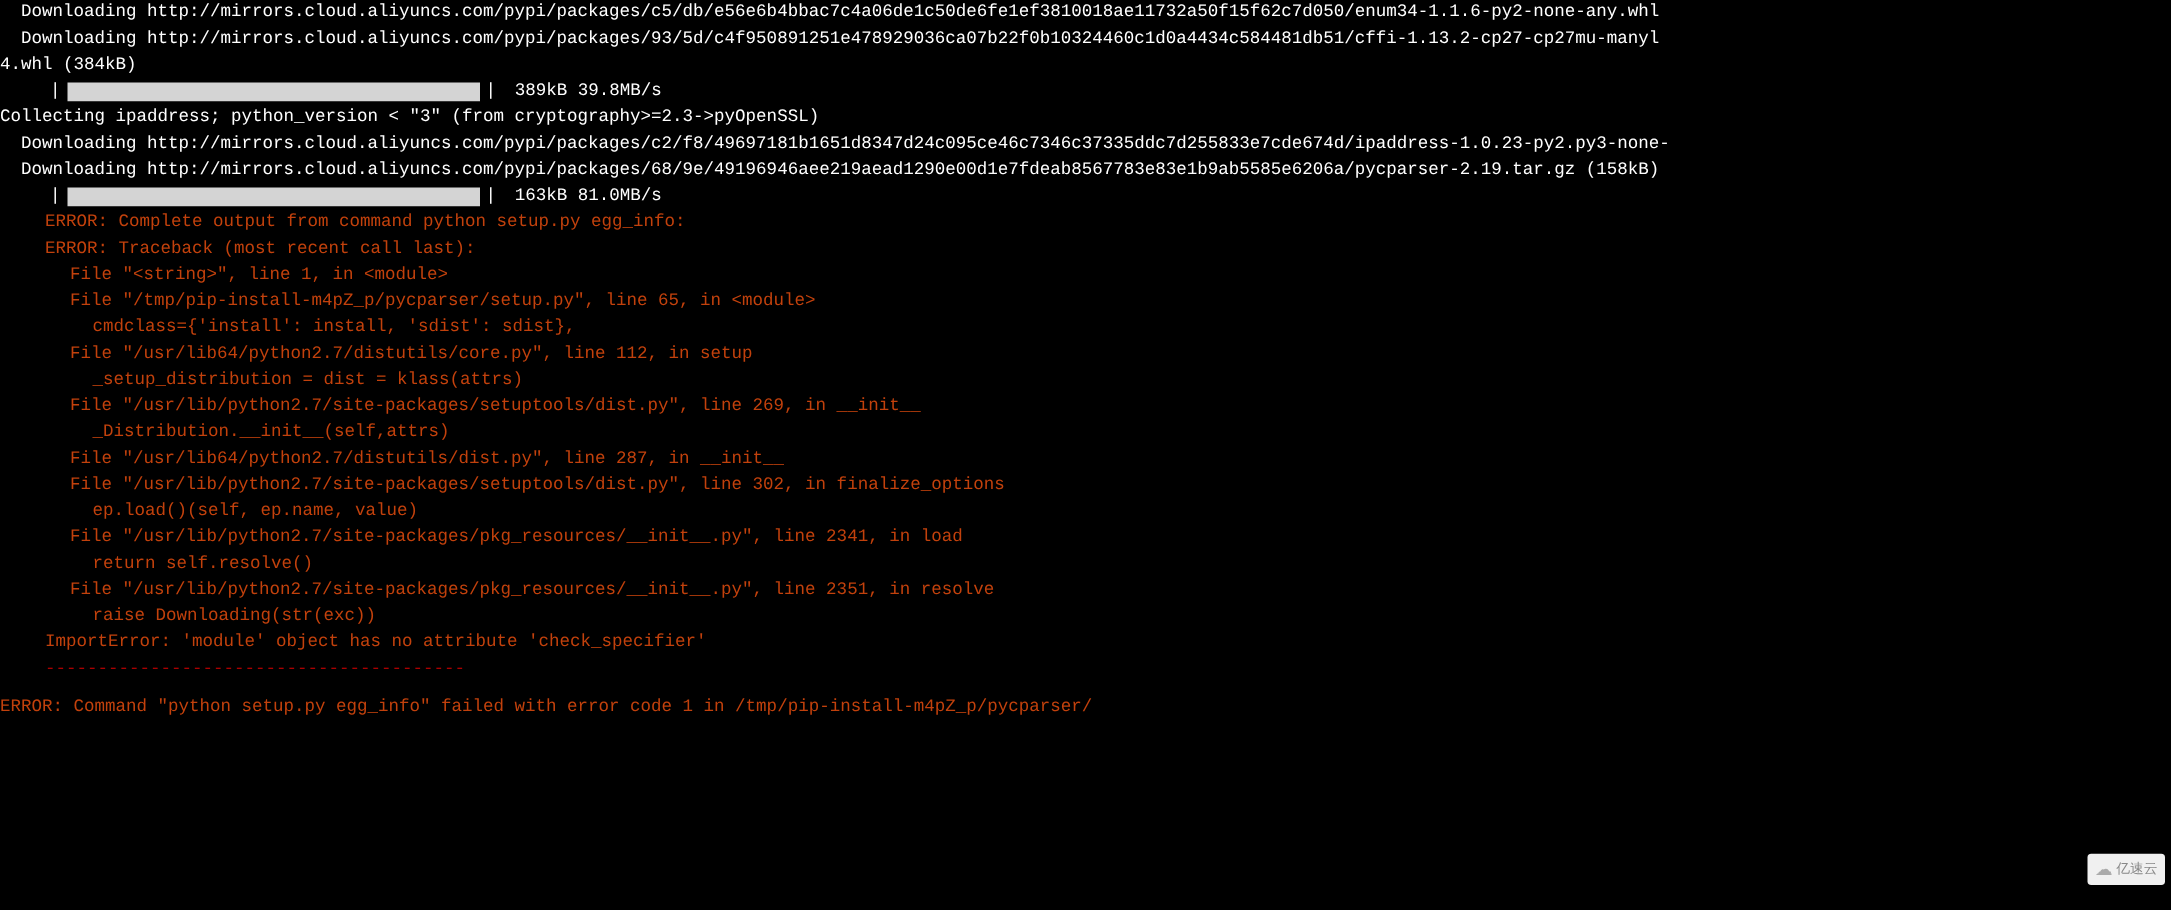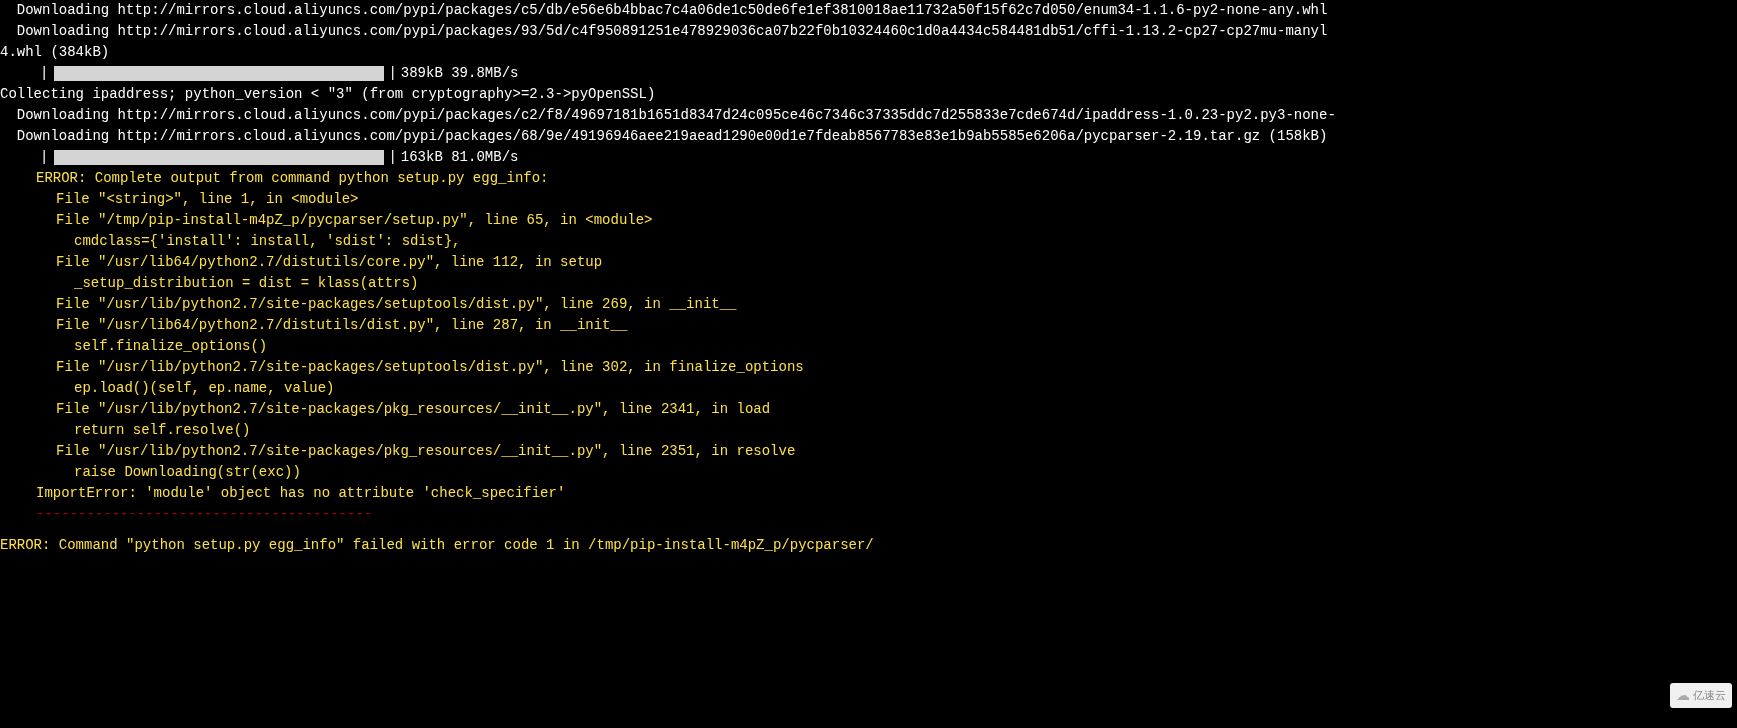--- a/index.html
+++ b/index.html
@@ -20,21 +20,21 @@
       position: relative;
     }
     .terminal {
       padding: 0 0 0 0;
     }
     .line {
       white-space: pre;
       min-height: 21px;
     }
     .error-line {
-      color: #fde047;
+      color: #c2410c;
     }
     .error-pad {
       padding-left: 36px;
     }
     .error-pad2 {
       padding-left: 56px;
     }
     .error-pad3 {
       padding-left: 74px;
     }
@@ -48,21 +48,21 @@
       width: 330px;
       height: 15px;
       margin-right: 4px;
       margin-left: 6px;
       display: inline-block;
     }
     .progress-bracket {
       color: #ffffff;
     }
     .progress-text {
-      margin-left: 4px;
+      margin-left: 15px;
     }
     .separator-line {
       color: #aa0000;
       padding-left: 36px;
     }
     .watermark {
       position: absolute;
       bottom: 20px;
       right: 5px;
       background-color: #f0f0f0;
@@ -96,28 +96,29 @@
   <div class="line">Collecting ipaddress; python_version &lt; "3" (from cryptography&gt;=2.3-&gt;pyOpenSSL)</div>
   <div class="line">  Downloading http://mirrors.cloud.aliyuncs.com/pypi/packages/c2/f8/49697181b1651d8347d24c095ce46c7346c37335ddc7d255833e7cde674d/ipaddress-1.0.23-py2.py3-none-</div>
   <div class="line">  Downloading http://mirrors.cloud.aliyuncs.com/pypi/packages/68/9e/49196946aee219aead1290e00d1e7fdeab8567783e83e1b9ab5585e6206a/pycparser-2.19.tar.gz (158kB)</div>
   <div class="progress-wrapper">
     <span class="progress-bracket">|</span>
     <span class="progress-bar"></span>
     <span class="progress-bracket">|</span>
     <span class="progress-text">163kB 81.0MB/s</span>
   </div>
   <div class="line error-line error-pad">ERROR: Complete output from command python setup.py egg_info:</div>
+  <div class="line error-line error-pad">ERROR: Traceback (most recent call last):</div>
   <div class="line error-line error-pad2">File "&lt;string&gt;", line 1, in &lt;module&gt;</div>
   <div class="line error-line error-pad2">File "/tmp/pip-install-m4pZ_p/pycparser/setup.py", line 65, in &lt;module&gt;</div>
   <div class="line error-line error-pad3">cmdclass={'install': install, 'sdist': sdist},</div>
   <div class="line error-line error-pad2">File "/usr/lib64/python2.7/distutils/core.py", line 112, in setup</div>
   <div class="line error-line error-pad3">_setup_distribution = dist = klass(attrs)</div>
   <div class="line error-line error-pad2">File "/usr/lib/python2.7/site-packages/setuptools/dist.py", line 269, in __init__</div>
+  <div class="line error-line error-pad3">_Distribution.__init__(self,attrs)</div>
   <div class="line error-line error-pad2">File "/usr/lib64/python2.7/distutils/dist.py", line 287, in __init__</div>
-  <div class="line error-line error-pad3">self.finalize_options()</div>
   <div class="line error-line error-pad2">File "/usr/lib/python2.7/site-packages/setuptools/dist.py", line 302, in finalize_options</div>
   <div class="line error-line error-pad3">ep.load()(self, ep.name, value)</div>
   <div class="line error-line error-pad2">File "/usr/lib/python2.7/site-packages/pkg_resources/__init__.py", line 2341, in load</div>
   <div class="line error-line error-pad3">return self.resolve()</div>
   <div class="line error-line error-pad2">File "/usr/lib/python2.7/site-packages/pkg_resources/__init__.py", line 2351, in resolve</div>
   <div class="line error-line error-pad3">raise Downloading(str(exc))</div>
   <div class="line error-line error-pad">ImportError: 'module' object has no attribute 'check_specifier'</div>
   <div class="line separator-line">----------------------------------------</div>
   <div class="line error-line" style="min-height:10px"></div>
   <div class="line error-line">ERROR: Command "python setup.py egg_info" failed with error code 1 in /tmp/pip-install-m4pZ_p/pycparser/</div>

